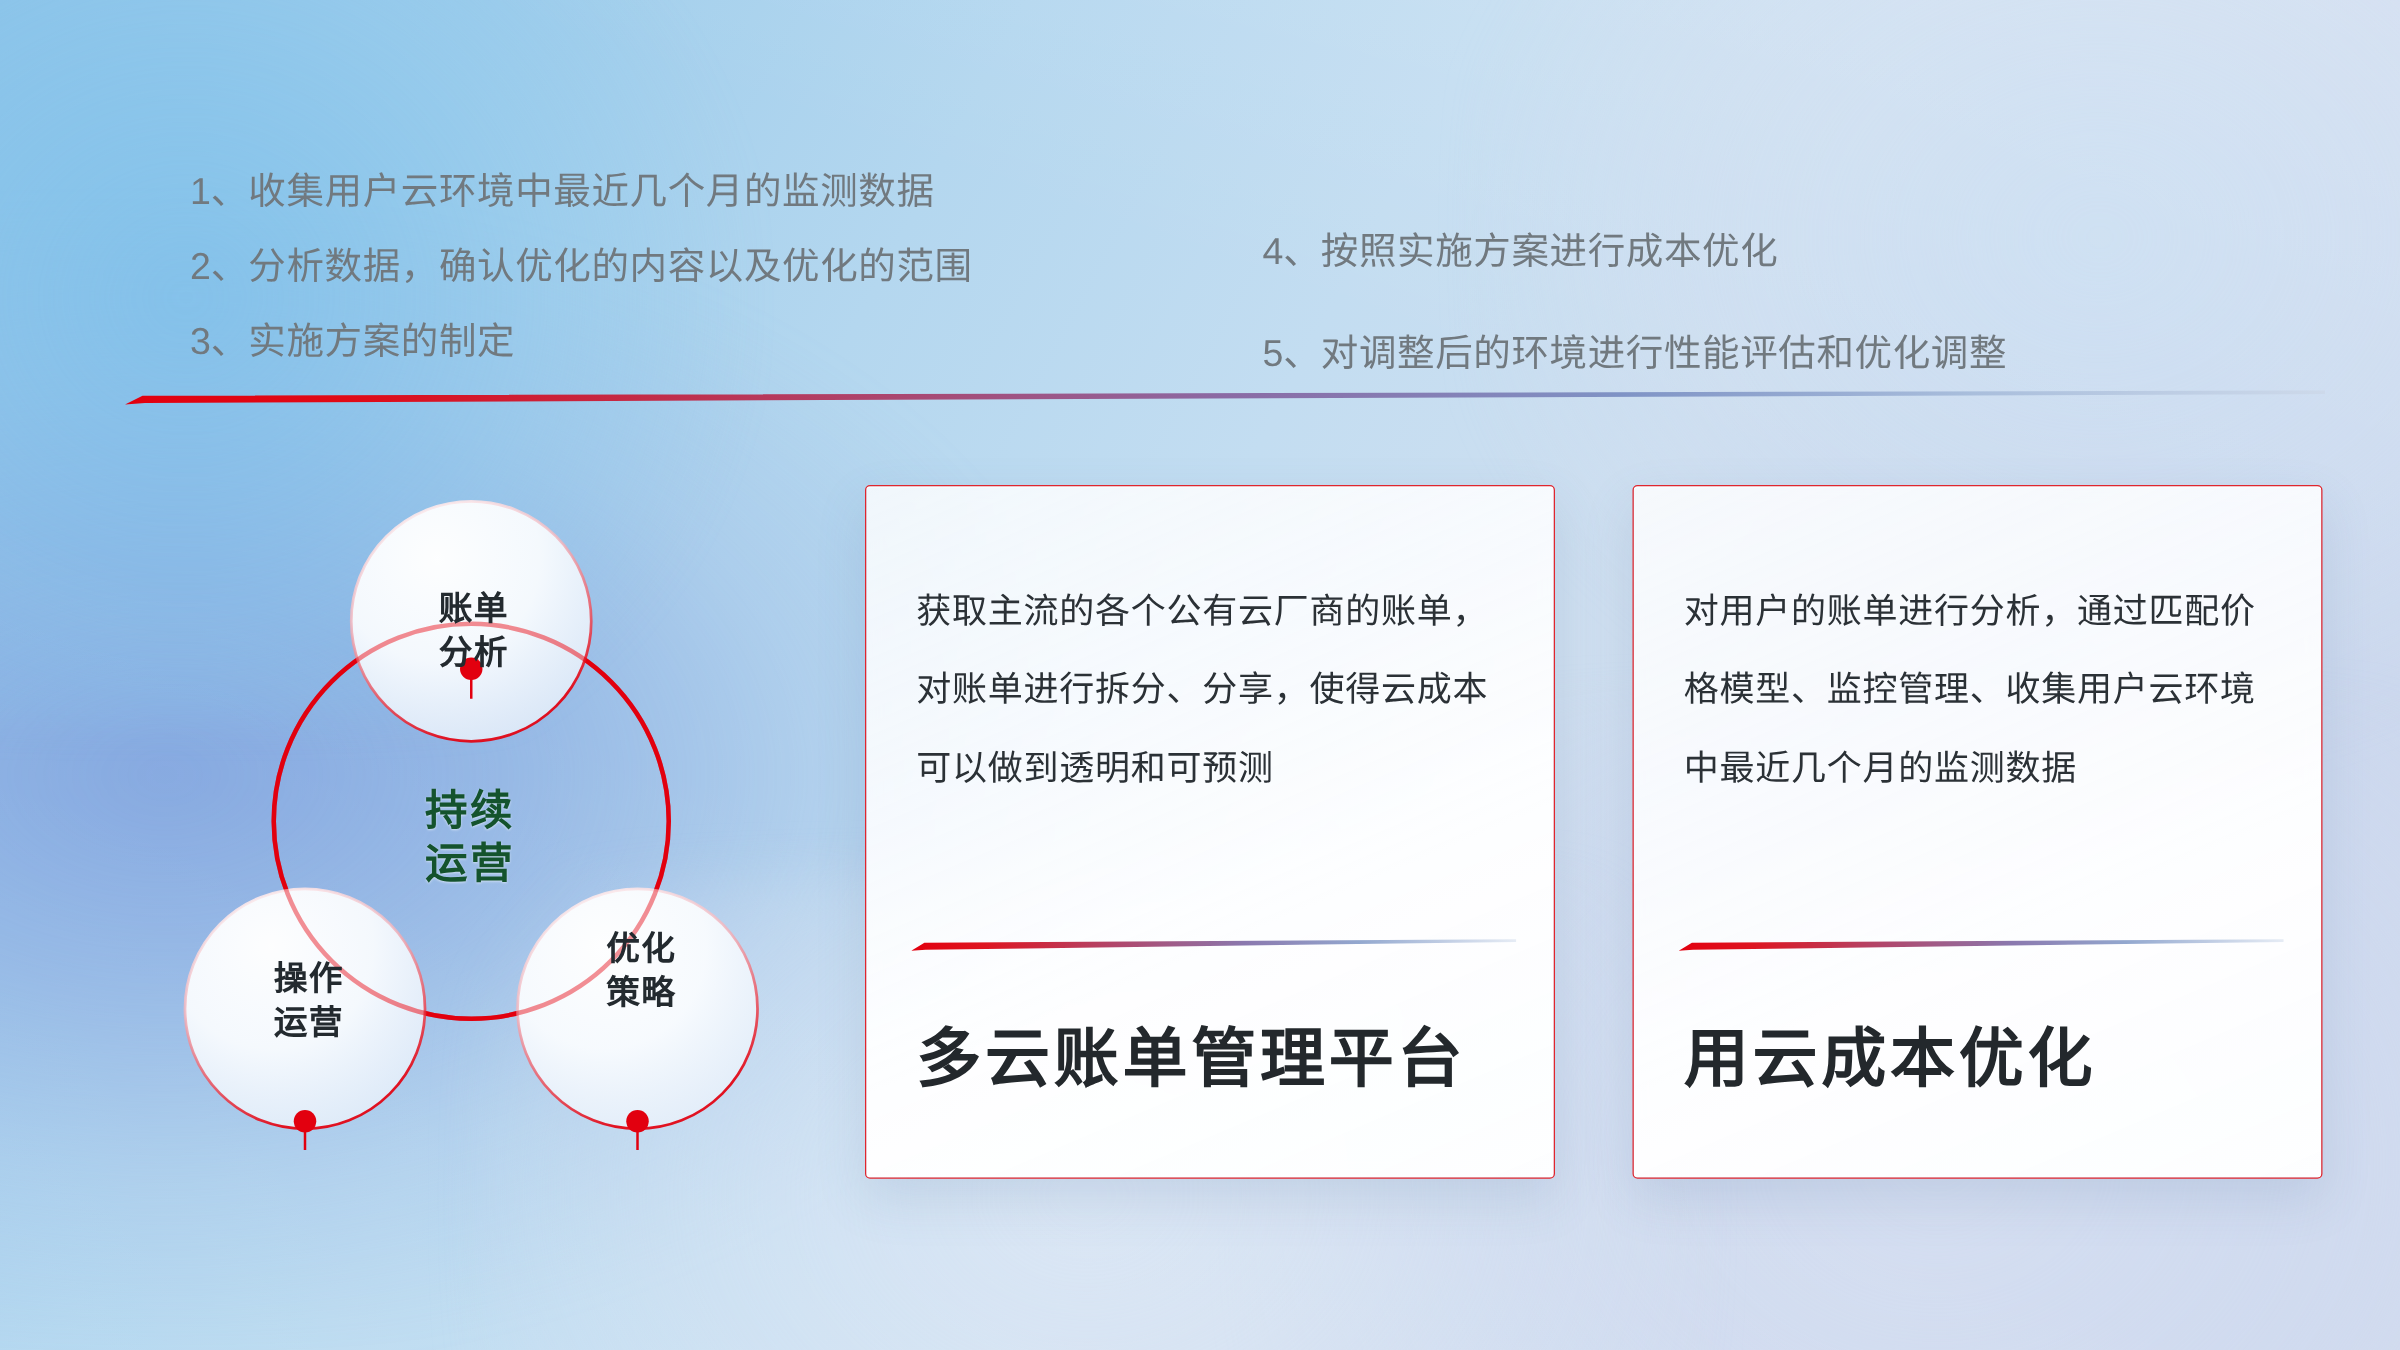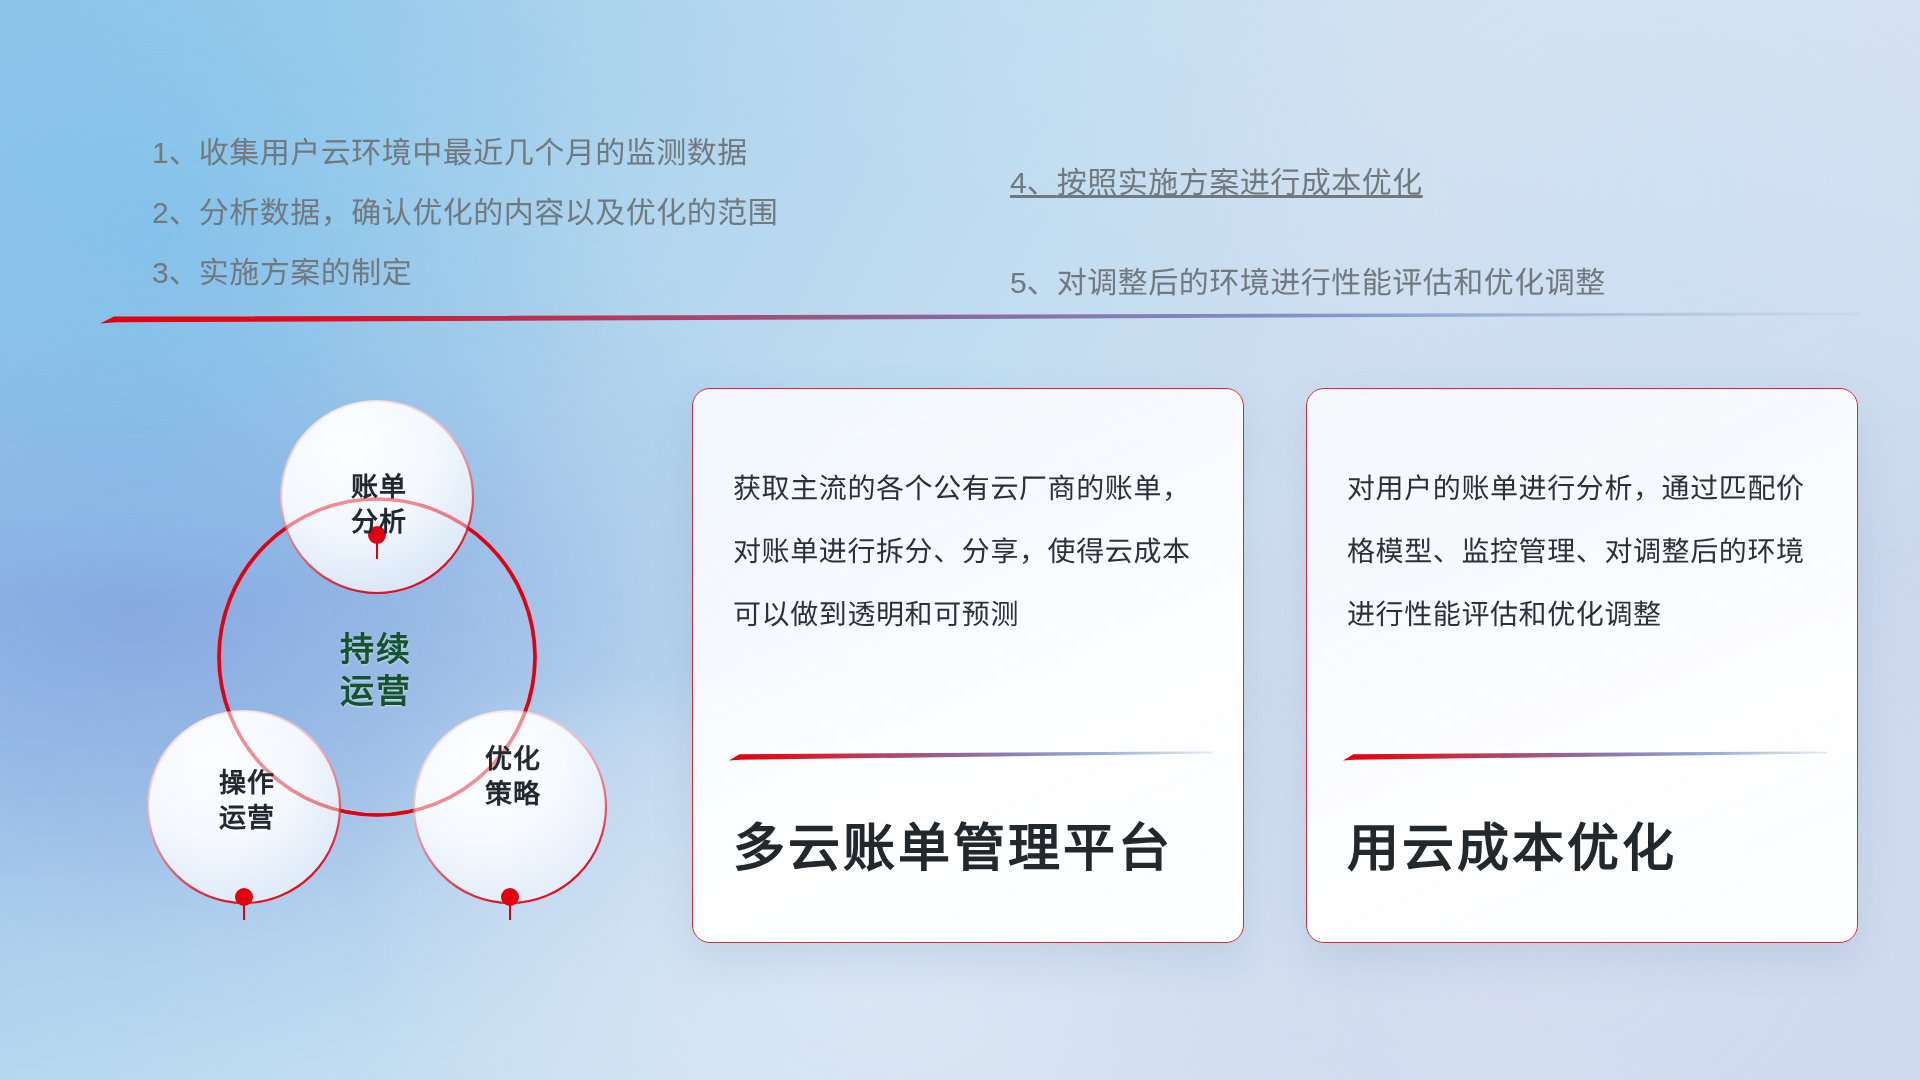--- a/index.html
+++ b/index.html
@@ -97,21 +97,21 @@
     letter-spacing:.5px;
     white-space:nowrap;
     font-weight:400;
   }
   .step .num { letter-spacing:0; }
   .col-a .step { left:152px; }
   .col-a .step:nth-child(1) { top:128px; }
   .col-a .step:nth-child(2) { top:188px; }
   .col-a .step:nth-child(3) { top:248px; }
   .col-b .step { left:1010px; }
-  .col-b .step:nth-child(1) { top:158px;text-decoration:underline; }
+  .col-b .step:nth-child(1) { top:176px; }
   .col-b .step:nth-child(2) { top:218px;margin-top:40px; }
 
   
   .rule-wrap {
     position:absolute;
     left:100px; top:312px;
     width:1760px; height:14px;
   }
   .rule-wrap svg { display:block; width:100%; height:100%; }
 
@@ -148,21 +148,21 @@
     white-space:pre-line;
     text-shadow:0 1px 2px rgba(255,255,255,.55);
   }
 
   
   .card {
     position:absolute;
     top:388px;
     width:552px;
     height:555px;
-    border-radius:18px;
+    border-radius:4px;
     border:1.6px solid #e0262e;
     background:
       linear-gradient(157deg,
         rgba(255,255,255,.80) 0%,
         rgba(252,253,255,.90) 34%,
         rgba(255,255,255,.96) 62%,
         rgba(253,254,255,.99) 100%);
     box-shadow:
       0 16px 40px rgba(88,116,160,.16),
       inset 0 1px 0 rgba(255,255,255,.9);
@@ -304,21 +304,21 @@
             <stop offset="100%" stop-color="#e6ecf5"></stop>
           </linearGradient>
         </defs>
         <path d="M0,9.6 L11,3.2 L506,0.4 L506,2.6 L12,8.8 Z" fill="url(#cardGrad1)"></path>
       </svg>
     </div>
     <div class="card-title">多云账单管理平台</div>
   </div>
 
   <div class="card card-2">
-    <div class="card-body">对用户的账单进行分析，通过匹配价格模型、监控管理、对调整后的环境进行性能评估和优化调整</div>
+    <div class="card-body">对用户的账单进行分析，通过匹配价格模型、监控管理、收集用户云环境中最近几个月的监测数据</div>
     <div class="card-divider">
       <svg viewBox="0 0 506 12" preserveAspectRatio="none" aria-hidden="true">
         <defs>
           <linearGradient id="cardGrad2" x1="0" y1="0" x2="1" y2="0">
             <stop offset="0%" stop-color="#e2000f"></stop>
             <stop offset="12%" stop-color="#de1520"></stop>
             <stop offset="34%" stop-color="#b0476c"></stop>
             <stop offset="55%" stop-color="#8a78ae"></stop>
             <stop offset="74%" stop-color="#93a8cf"></stop>
             <stop offset="100%" stop-color="#e6ecf5"></stop>

